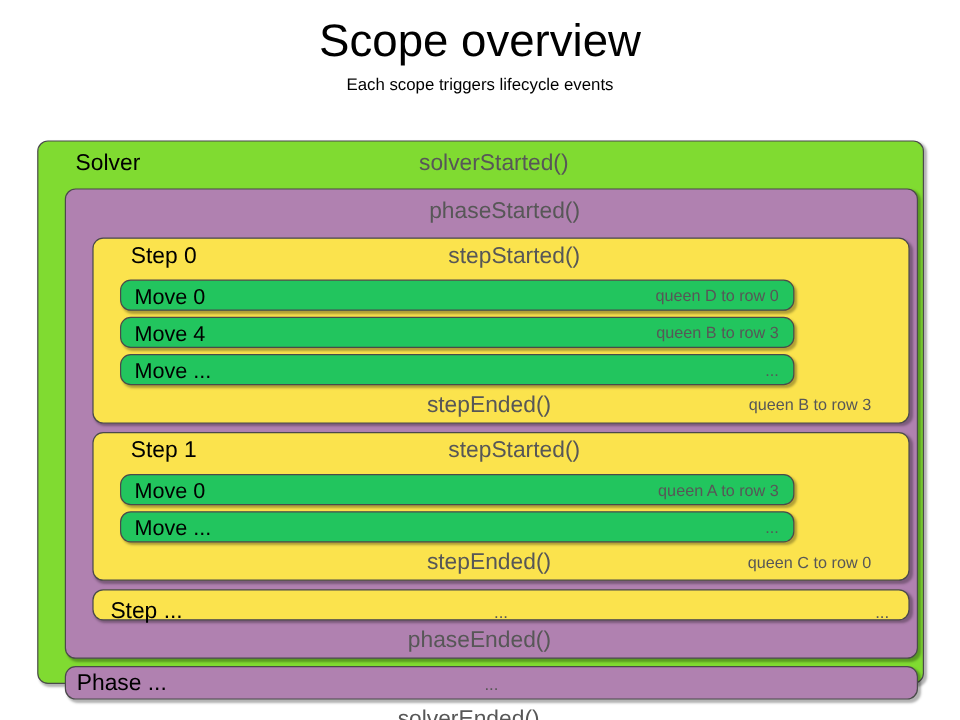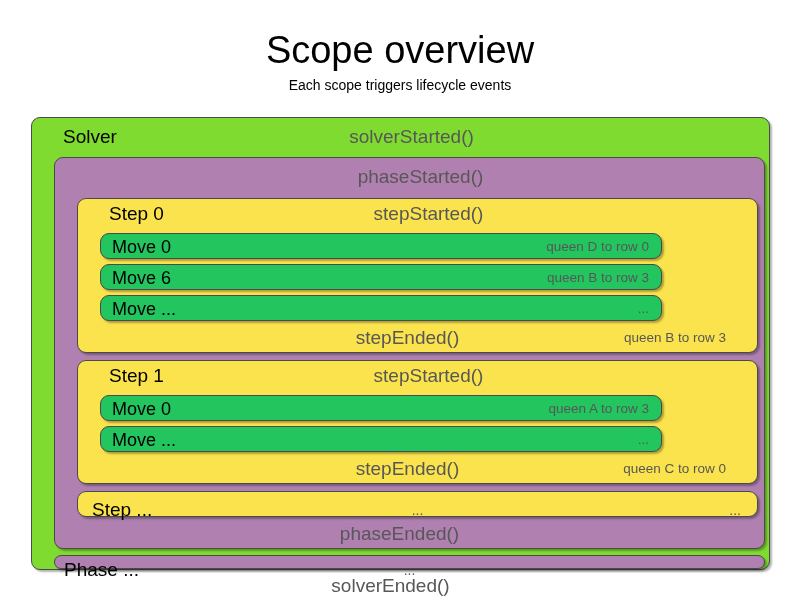--- a/index.html
+++ b/index.html
@@ -11,21 +11,21 @@
     width: 800px;
     height: 600px;
     font-family: "Liberation Sans", sans-serif;
     overflow: hidden;
     position: relative;
   }
 
   
   .header {
     text-align: center;
-    padding-top: 31px;
+    padding-top: 16px;
   }
   .title {
     font-size: 38px;
     font-weight: normal;
     color: #000000;
     line-height: 1.05;
     letter-spacing: 0px;
   }
   .subtitle {
     font-size: 14px;
@@ -178,21 +178,21 @@
 
         <div class="scope move-scope">
           <div class="row">
             <span class="scope-label">Move 0</span>
             <span class="detail-label">queen D to row 0</span>
           </div>
         </div>
 
         <div class="scope move-scope">
           <div class="row">
-            <span class="scope-label">Move 6</span>
+            <span class="scope-label">Move 4</span>
             <span class="detail-label">queen B to row 3</span>
           </div>
         </div>
 
         <div class="scope move-scope">
           <div class="row">
             <span class="scope-label">Move ...</span>
             <span class="detail-label">...</span>
           </div>
         </div>
@@ -240,21 +240,21 @@
         </div>
       </div>
 
       <div class="spacer-3"></div>
       <div class="footer-row phase-footer">
         <span class="event-label">phaseEnded()</span>
         <span class="detail-label"></span>
       </div>
     </div>
 
-    <div class="scope phase-scope collapsed" style="padding:0; height:14px; margin-top:6px;">
+    <div class="scope phase-scope collapsed" style="padding:0; height:28px; margin-top:6px;">
       <div class="row row-head">
         <span class="scope-label">Phase ...</span>
         <span class="event-label">...</span>
         <span class="detail-label"></span>
       </div>
     </div>
 
     <div class="spacer-3"></div>
     <div class="footer-row solver-footer">
       <span class="event-label">solverEnded()</span>

